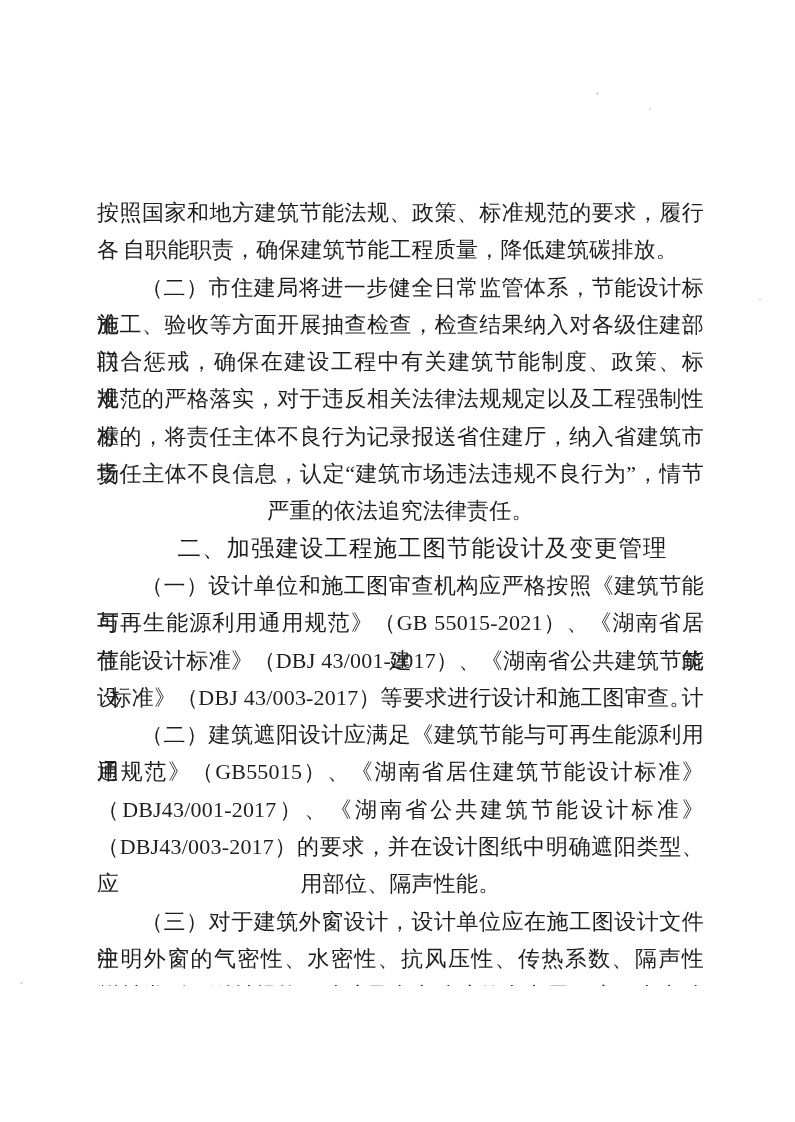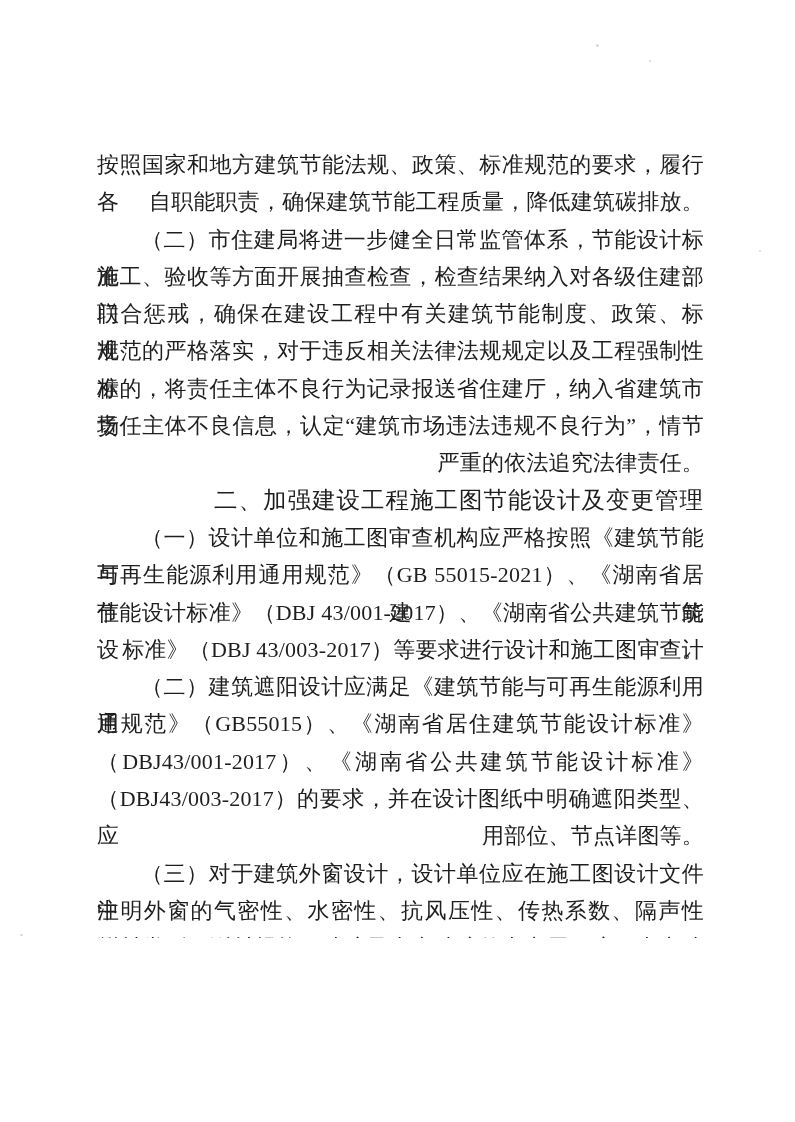--- a/index.html
+++ b/index.html
@@ -5,35 +5,36 @@
   html, body { margin: 0; padding: 0; background: #ffffff; }
 
   .page {
     position: relative;
     width: 795px;
     height: 938px;
     background: #ffffff;
     overflow: hidden;
     font-family: "Liberation Serif", "DejaVu Serif", serif;
     color: #1e1e1e;
+    margin-top: 48px;
   }
 
   .content {
     position: absolute;
     left: 97px;
     top: 146px;
     width: 607px;
   }
 
   .line {
     font-size: 22px;
     height: 37.3px;
     line-height: 37.3px;
     letter-spacing: 0.2px;
-    text-align: right;
+    text-align: center;
   }
 
   .just {
     text-align: justify;
     text-align-last: justify;
     text-justify: inter-character;
   }
 
   .indent { text-indent: 44px; }
 
@@ -82,21 +83,21 @@
 
     <div class="line just indent">（一）设计单位和施工图审查机构应严格按照《建筑节能与</div>
     <div class="line just">可再生能源利用通用规范》（GB 55015-2021）、《湖南省居住建筑</div>
     <div class="line just">节能设计标准》（DBJ 43/001-2017）、《湖南省公共建筑节能设计</div>
     <div class="line">标准》（DBJ 43/003-2017）等要求进行设计和施工图审查。</div>
 
     <div class="line just indent">（二）建筑遮阳设计应满足《建筑节能与可再生能源利用通</div>
     <div class="line just">用规范》（GB55015）、《湖南省居住建筑节能设计标准》</div>
     <div class="line just">（DBJ43/001-2017）、《湖南省公共建筑节能设计标准》</div>
     <div class="line just">（DBJ43/003-2017）的要求，并在设计图纸中明确遮阳类型、应</div>
-    <div class="line">用部位、节点详图等。</div>
+    <div class="line">用部位、隔声性能。</div>
 
     <div class="line just indent">（三）对于建筑外窗设计，设计单位应在施工图设计文件中</div>
     <div class="line just">注明外窗的气密性、水密性、抗风压性、传热系数、隔声性能、</div>
     <div class="line just">型材类别、型材规格、玻璃及中空玻璃的中空层厚度、中空玻璃</div>
   </div>
 
   <div class="pagenum">— 2 —</div>
 
   <i class="speck" style="left:596px; top:44px;  width:3px; height:3px;"></i>
   <i class="speck" style="left:649px; top:60px;  width:2px; height:2px;"></i>

